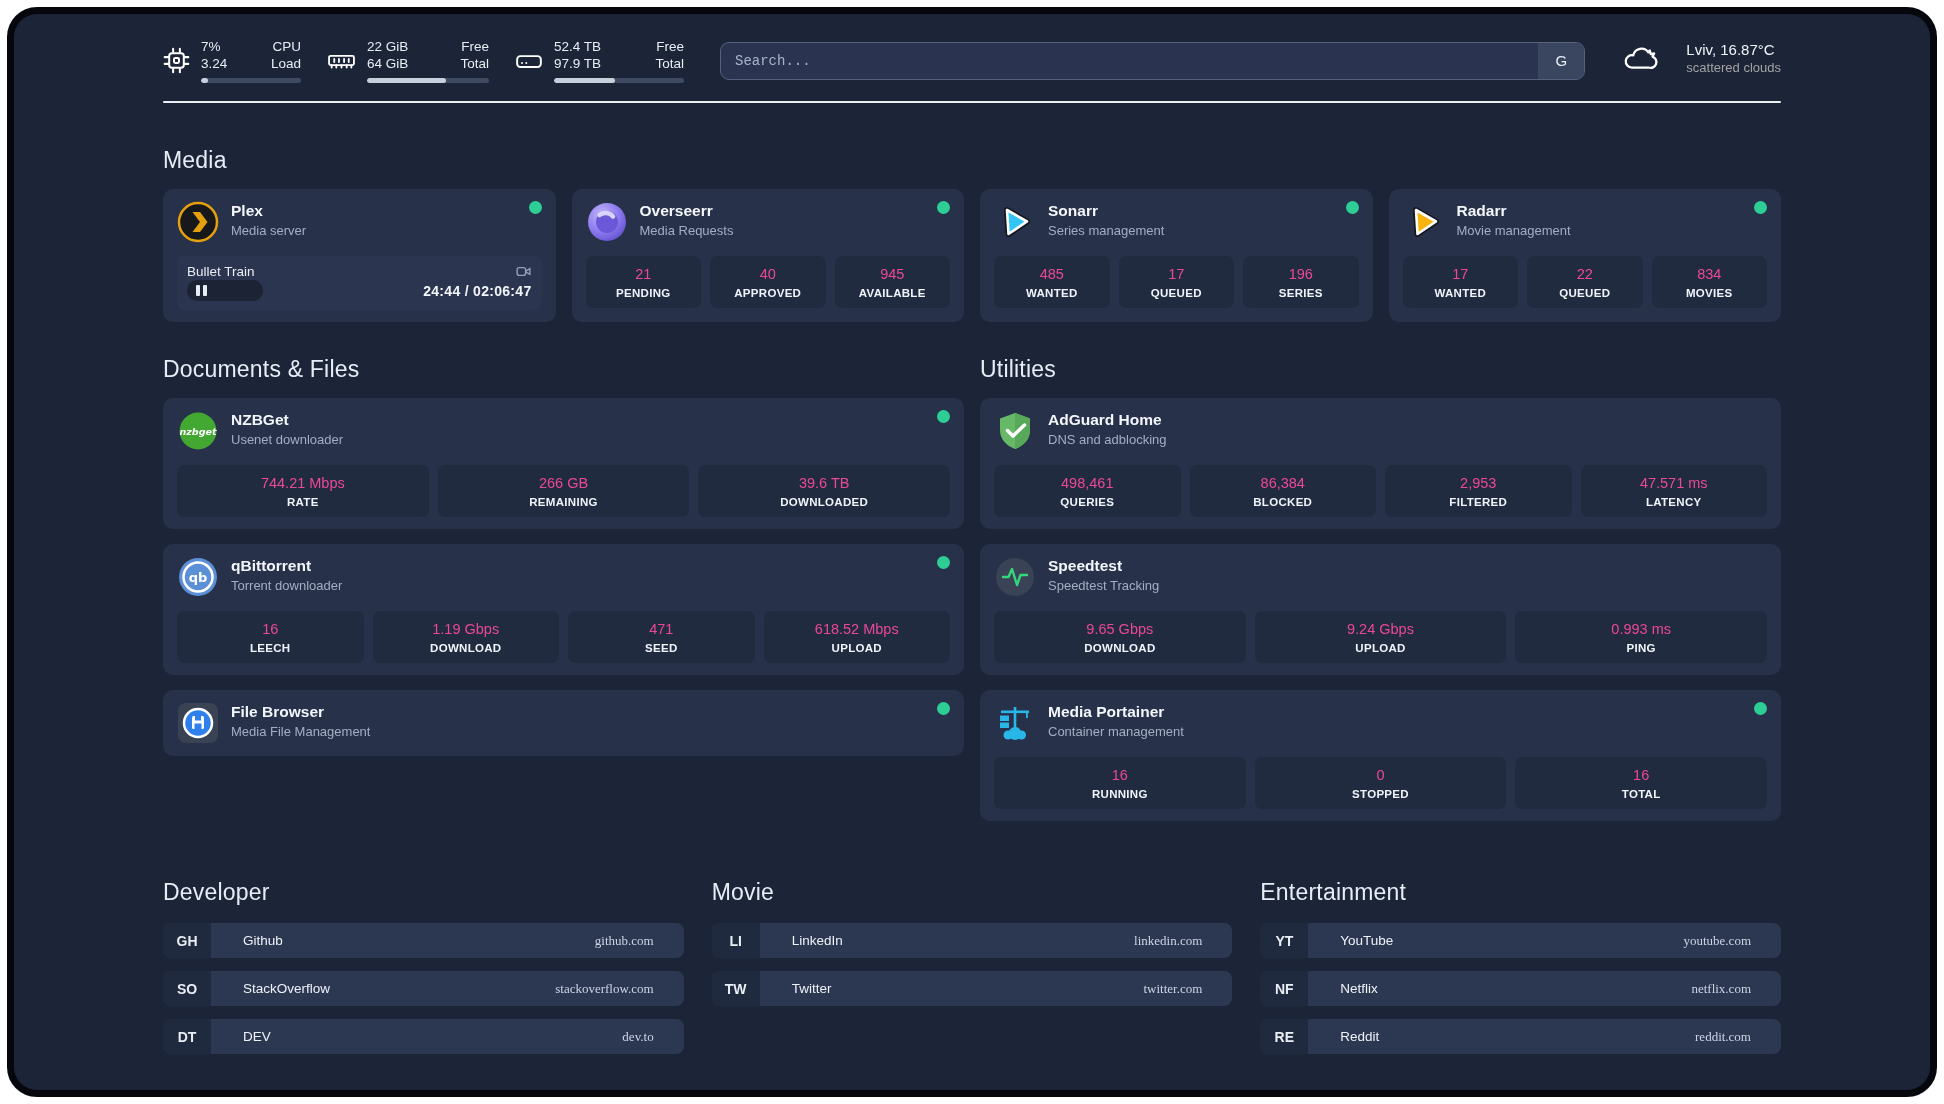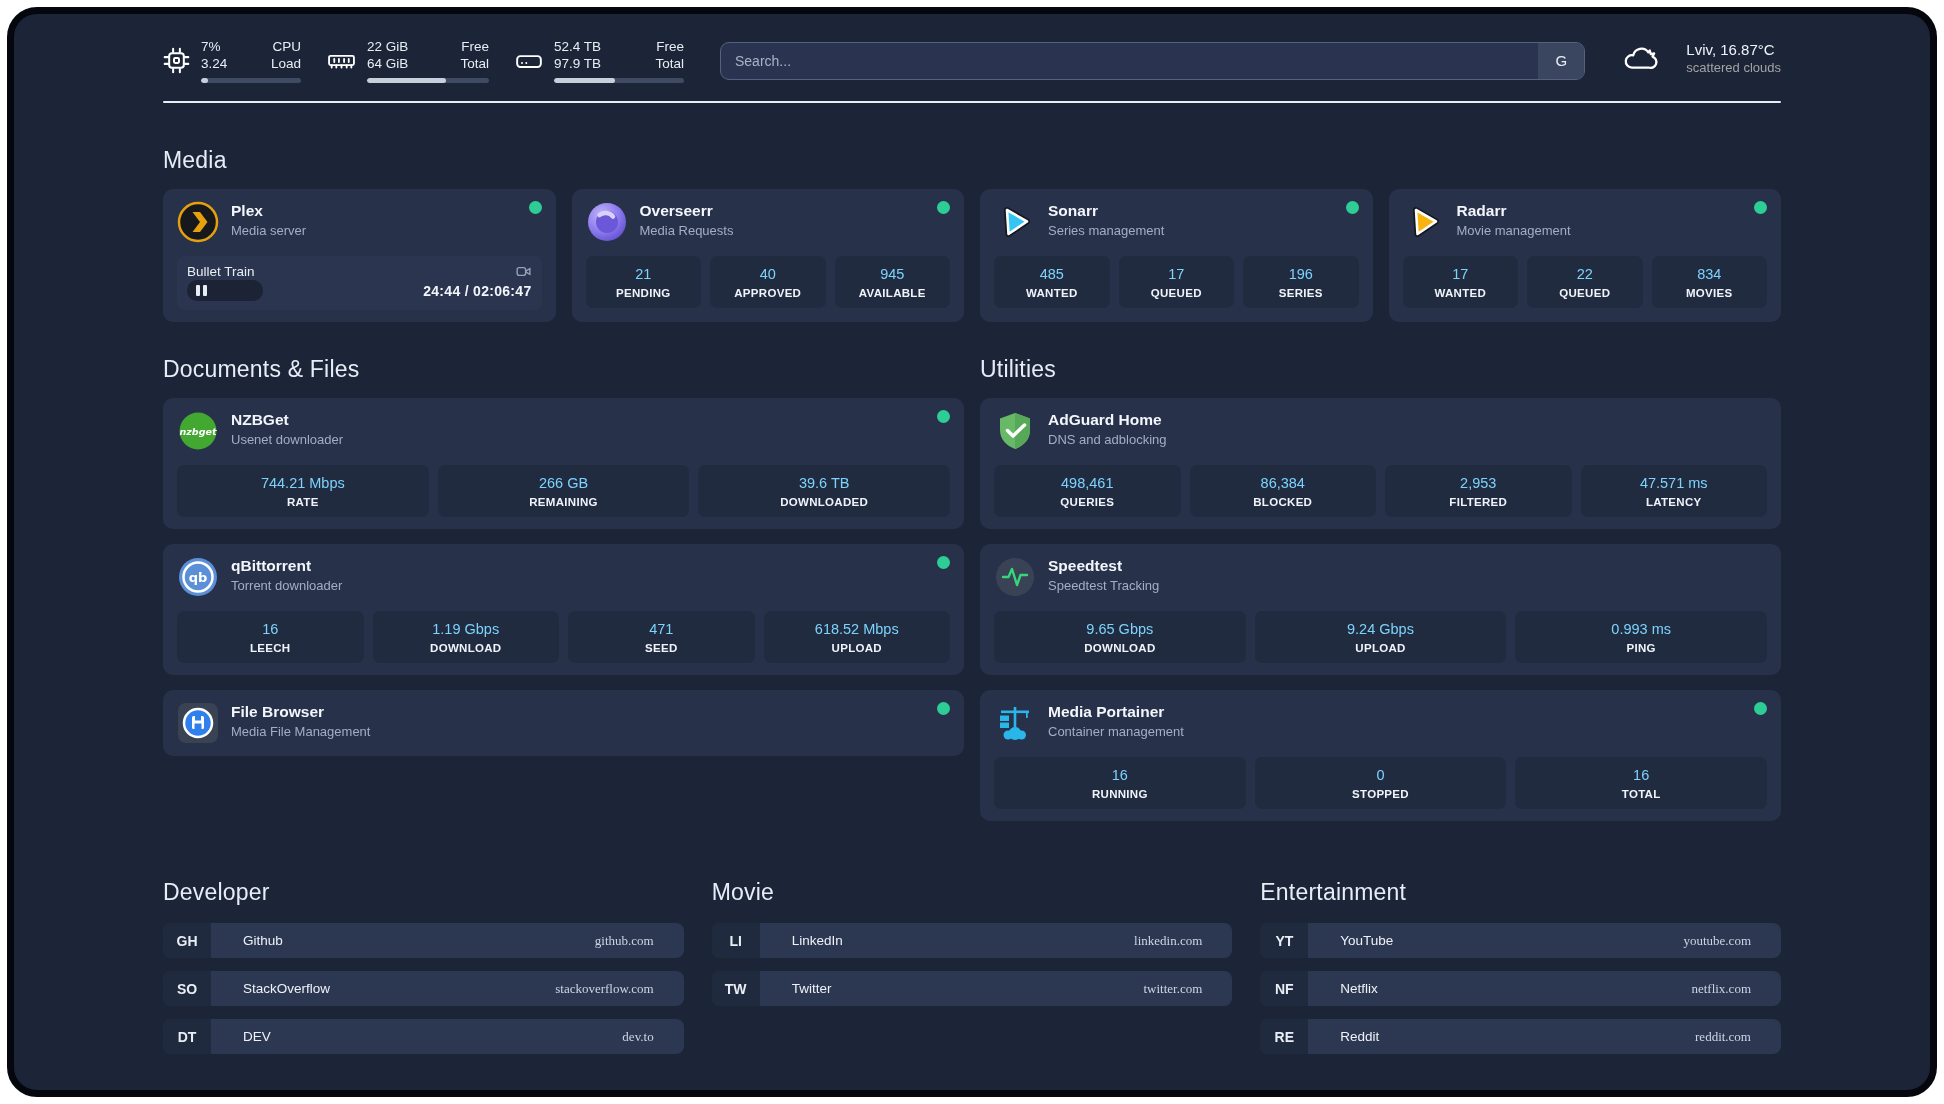--- a/index.html
+++ b/index.html
@@ -18,21 +18,21 @@
   .stat-icon { display:flex; align-items:center; color:#fff; flex:none; }
   .stat-body { display:flex; flex-direction:column; }
   .stat:nth-child(1) .stat-body { width:100px; }
   .stat:nth-child(2) .stat-body { width:122px; }
   .stat:nth-child(3) .stat-body { width:130px; }
   .stat-line { display:flex; justify-content:space-between; font-size:13.5px; line-height:17px; color:#e8edf5; font-weight:500; }
   .stat-bar { margin-top:6px; height:5px; border-radius:3px; background:#3f4a63; overflow:hidden; }
   .stat-fill { height:100%; border-radius:3px; background:#c7cfdd; }
 
   .searchbox { flex:1; height:38px; display:flex; align-items:center; background:#2a3450; border:1.5px solid #566180; border-radius:9px; overflow:hidden; margin:0 14px; }
-  .searchbox input { flex:1; height:100%; background:transparent; border:none; outline:none; padding:0 14px; font-size:14px; color:#e5ebf4; font-family:Liberation Sans, sans-serif; }
+  .searchbox input { flex:1; height:100%; background:transparent; border:none; outline:none; padding:0 14px; font-size:14px; color:#e5ebf4; font-family:Liberation Mono, monospace; }
   .searchbox input::placeholder { color:#a9b3c8; }
   .search-engine-btn { width:46px; height:100%; flex:none; display:flex; align-items:center; justify-content:center; background:#3a455f; color:#e9eef6; font-size:15px; cursor:pointer; border-radius:0 7px 7px 0; }
 
   .weather { display:flex; gap:27px; flex:none; }
   .weather-text .wt1 { font-size:15px; color:#f0f4fa; line-height:19px; }
   .weather-text .wt2 { font-size:13px; color:#a3a3a3; line-height:17px; }
 
   .divider { margin-top:18px; height:2px; background:#e9eef5; border-radius:1px; }
 
   
@@ -44,21 +44,21 @@
   .card-head { display:flex; align-items:flex-start; gap:12px; }
   .app-icon { width:42px; height:42px; flex:none; display:flex; align-items:center; justify-content:center; }
   .app-icon svg { width:42px; height:42px; }
   .head-text { flex:1; min-width:0; }
   .app-name { font-size:15.5px; font-weight:600; color:#f3f6fb; line-height:19px; }
   .app-desc { font-size:13px; color:#a3aec3; line-height:17px; margin-top:2px; }
   .dot { width:13px; height:13px; border-radius:50%; background:#2ecd96; flex:none; }
 
   .statrow { display:grid; grid-auto-flow:column; grid-auto-columns:1fr; gap:9px; margin-top:13px; }
   .sbox { background:#212b40; border-radius:7px; text-align:center; padding:9px 4px 8px 4px; }
-  .sbox .v { font-size:14.5px; color:#7dd3fc; line-height:18px; }
+  .sbox .v { font-size:14.5px; color:#ec4899; line-height:18px; }
   .sbox .l { font-size:11.5px; font-weight:700; color:#f0f4fa; margin-top:3px; letter-spacing:.3px; line-height:14px; }
 
   
   .player { margin-top:13px; background:#2b3550; border-radius:7px; padding:7px 10px 9px 10px; }
   .np-row { display:flex; align-items:center; justify-content:space-between; }
   .np-title { font-size:13.5px; color:#e9edf4; }
   .np-cam { color:#97a2b8; display:flex; }
   .pp-row { margin-top:0; display:flex; align-items:center; justify-content:space-between; }
   .pp-pill { height:21px; background:#1b2335; border-radius:10px; display:flex; align-items:center; padding-left:9px; }
   .pause { display:flex; gap:3.5px; }

